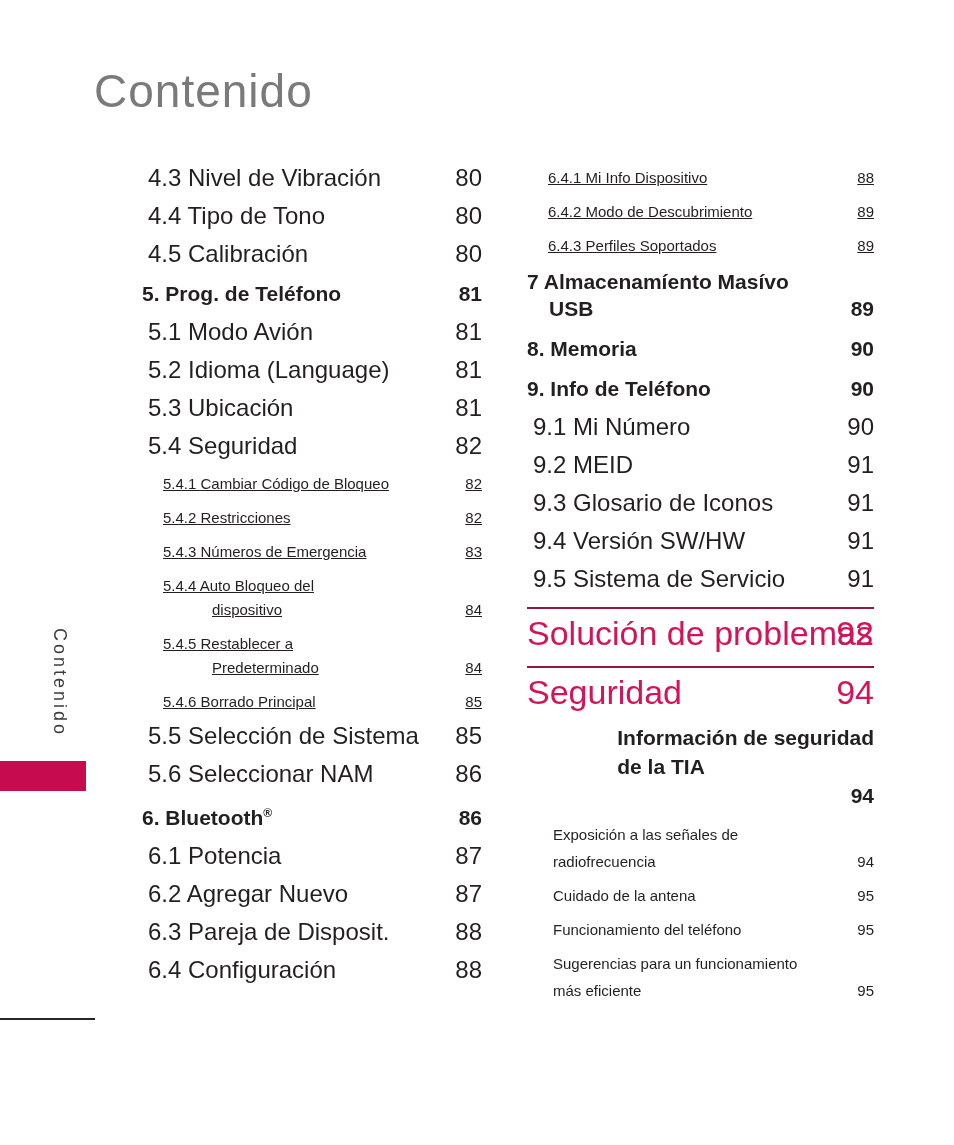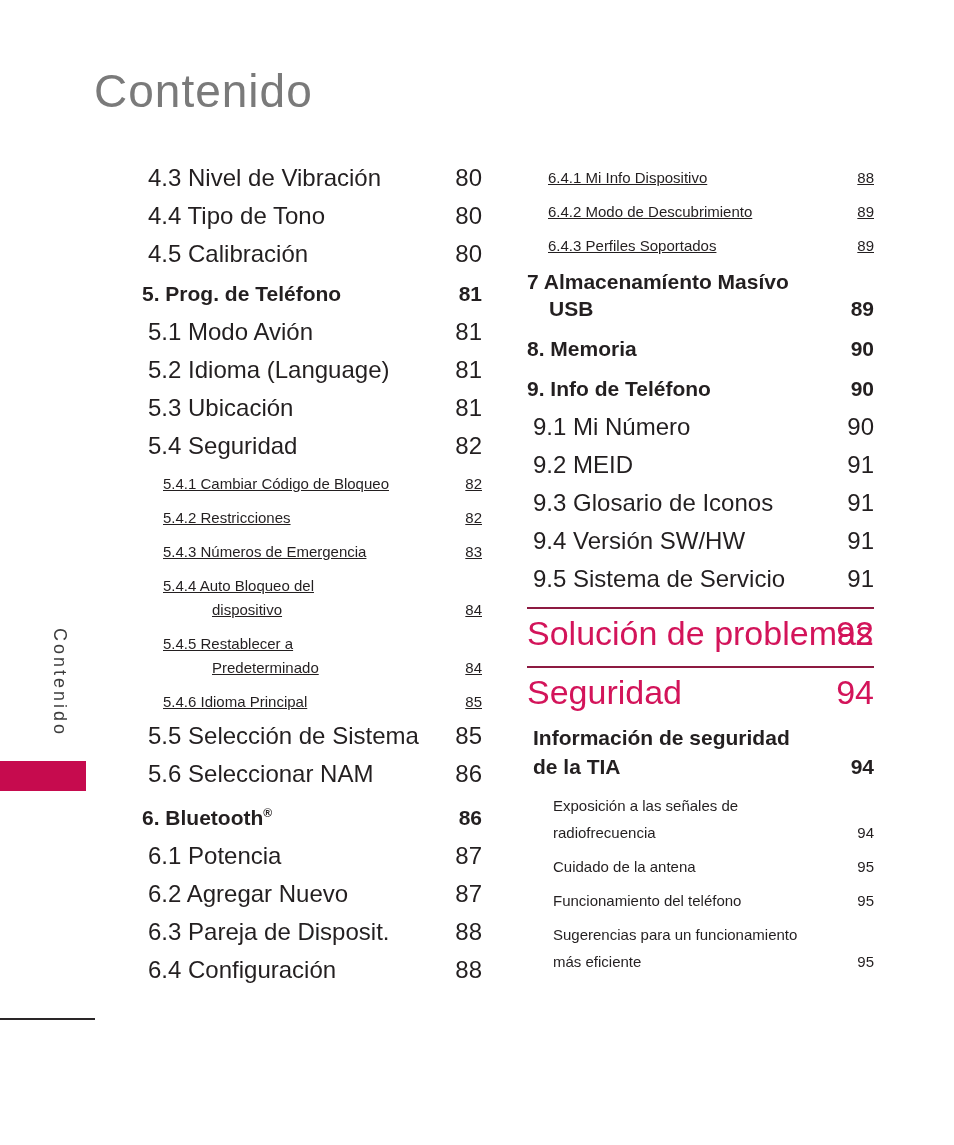--- a/index.html
+++ b/index.html
@@ -49,21 +49,21 @@
   .toc-row.item{font-size:24px;padding-left:6px;margin-bottom:14px;}
   .toc-row.section{font-size:21px;font-weight:bold;margin-bottom:13px;}
   .toc-row.section .line{line-height:27px;}
   .toc-row.section .line + .line{padding-left:22px;}
   .toc-row.section .pagenum{line-height:27px;}
   .toc-row.section sup{font-size:12px;}
   .toc-row.subitem{font-size:15px;padding-left:21px;margin-bottom:10px;text-decoration:underline;}
   .toc-row.subitem .line + .line{padding-left:49px;}
   .toc-row.chapter{font-size:34px;font-weight:500;color:var(--chapter-pink);margin-bottom:14px;gap:18px;}
   .toc-row.chapter .line,.toc-row.chapter .pagenum{line-height:33px;}
-  .toc-row.subheader{font-size:21px;font-weight:bold;padding-left:6px;margin-top:6px;margin-bottom:11px;}
+  .toc-row.subheader{font-size:21px;font-weight:bold;padding-left:6px;margin-top:6px;margin-bottom:11px;flex-direction:column;}
   .toc-row.subheader .line,.toc-row.subheader .pagenum{line-height:29px;}
   .toc-row.plain{font-size:15px;padding-left:26px;margin-bottom:7px;}
   .toc-row.plain .line,.toc-row.plain .pagenum{line-height:27px;}
 
   .rule{height:2px;background:var(--rule-maroon);margin:16px 0 8px 0;}
 </style>
 </head>
 <body>
 
 <div class="page">
@@ -149,21 +149,21 @@
       </div>
       <div class="toc-row subitem">
         <div class="label">
           <div class="line">5.4.5 Restablecer a</div>
           <div class="line">Predeterminado</div>
         </div>
         <span class="pagenum">84</span>
       </div>
       <div class="toc-row subitem">
         <div class="label">
-          <div class="line">5.4.6 Idioma Principal</div>
+          <div class="line">5.4.6 Borrado Principal</div>
         </div>
         <span class="pagenum">85</span>
       </div>
       <div class="toc-row item">
         <div class="label">
           <div class="line">5.5 Selección de Sistema</div>
         </div>
         <span class="pagenum">85</span>
       </div>
       <div class="toc-row item">

